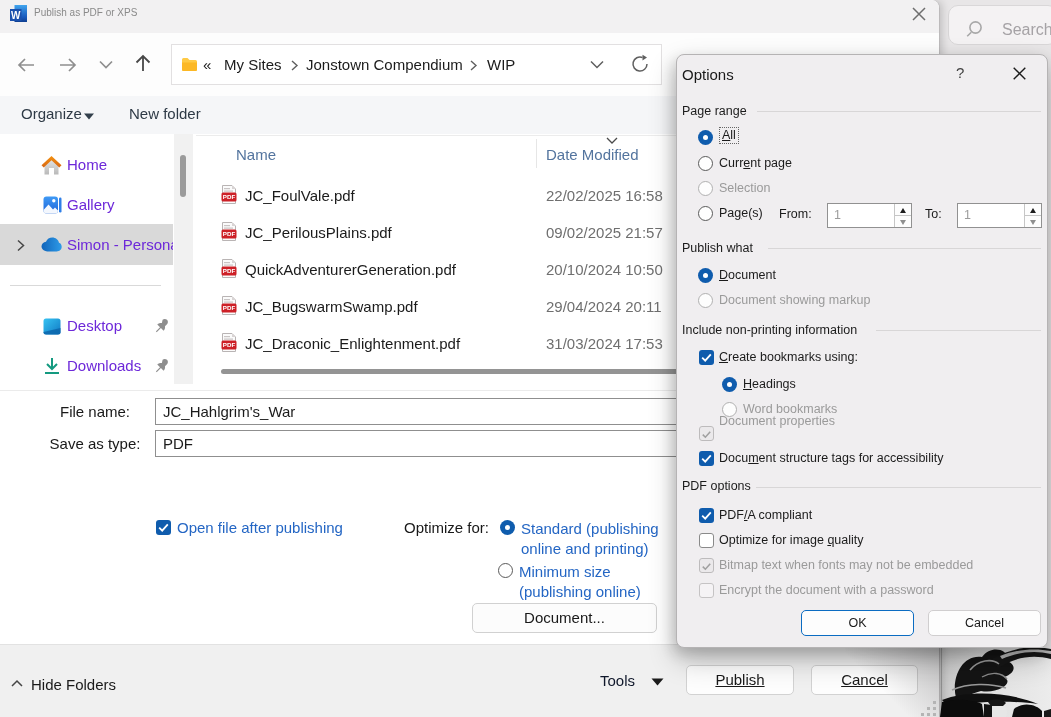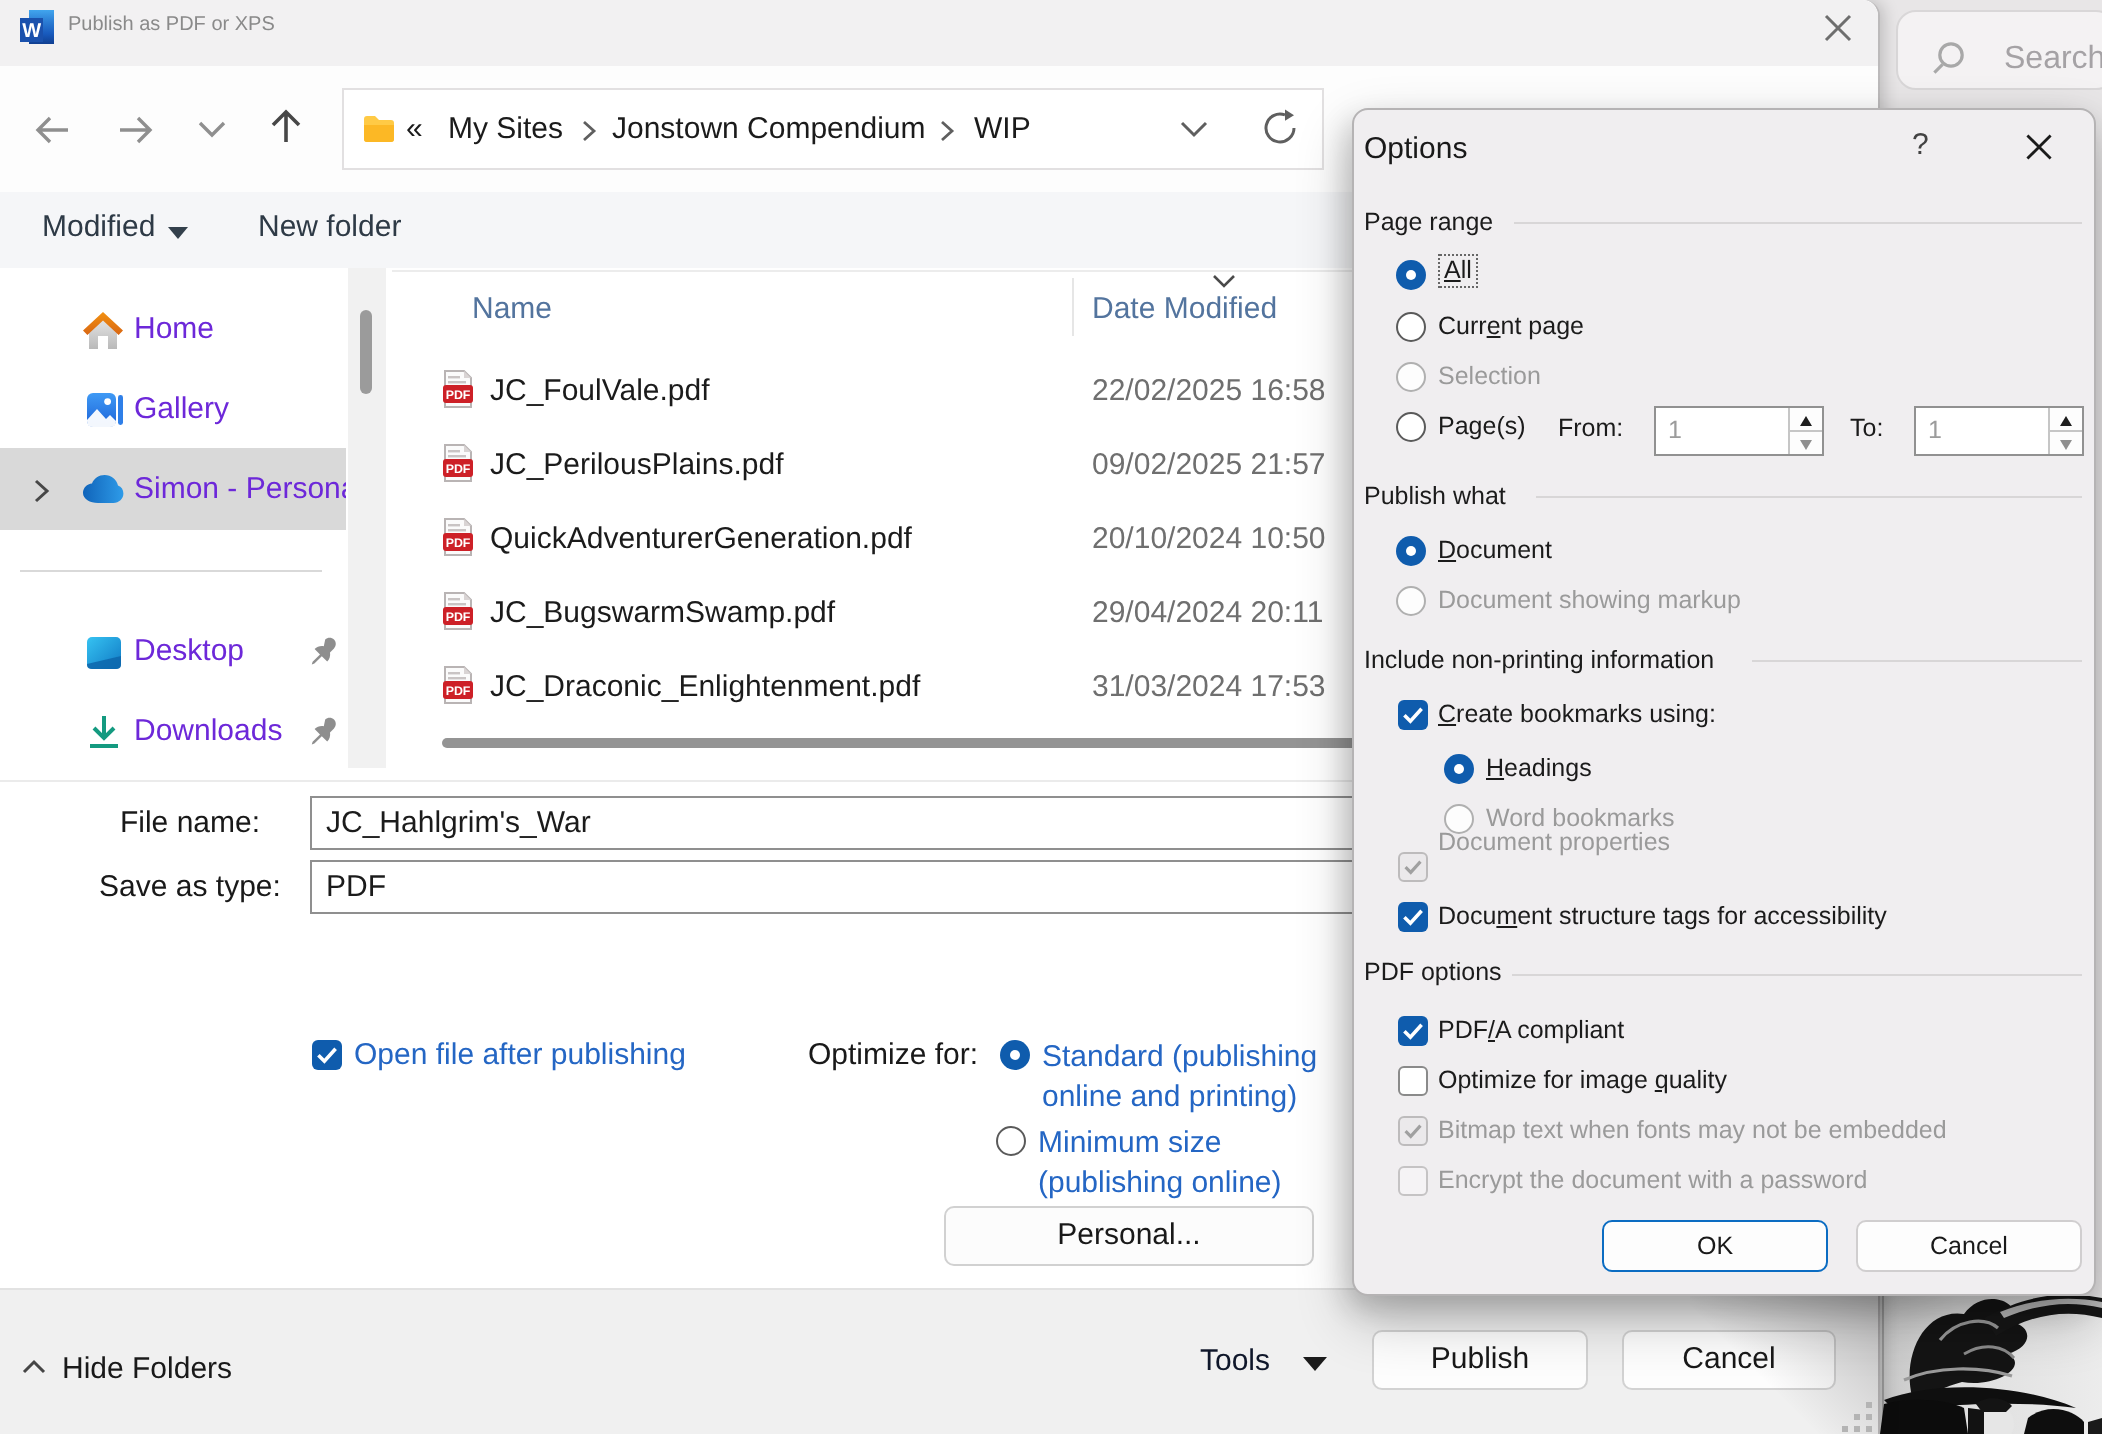--- a/index.html
+++ b/index.html
@@ -39,21 +39,21 @@
 
 
 .flabel { position:absolute; font-size:15px; color:#191919; text-align:center; width:110px; }
 .finput { position:absolute; left:155px; width:780px; height:27px; background:#fff; border:1px solid #8f8f8f; font-size:15px; color:#1b1b1b; }
 .finput span { position:absolute; left:7px; top:4px; }
 .bluetxt { color:#2466c4; }
 #optbtn { left:472px; top:603px; width:185px; height:30px; background:#fcfcfc; border:1px solid #d1d1d1; border-radius:5px; font-size:15px; color:#191919; text-align:center; line-height:28px; }
 
 
 #footer { left:0; top:644px; width:939px; height:73px; background:#f0f0f0; border-top:1px solid #e2e2e2; }
-.fbtn { position:absolute; background:#fdfdfd; border:1px solid #d2d2d2; border-radius:5px; font-size:15px; color:#191919; text-align:center; }
+.fbtn { position:absolute; background:#fdfdfd; border:1px solid #d2d2d2; border-radius:5px; font-size:15px; color:#191919; text-align:center;text-decoration:underline; }
 
 
 #optdlg { left:676px; top:54px; width:372px; height:594px; background:#f0eef0;
   border-radius:8px; border:1px solid #b5b3b4; box-shadow:-3px 6px 14px rgba(0,0,0,0.16), 0 12px 28px rgba(0,0,0,0.24); }
 .od { position:absolute; font-size:12.5px; color:#1b1b1b; white-space:nowrap; }
 .odgray { color:#9a9a9a; }
 .gline { position:absolute; height:1px; background:#d8d6d7; }
 .cb { position:absolute; width:15px; height:15px; border-radius:3px; }
 .cb-on { background:#0f5cad; }
 .cb-off { background:#fff; border:1px solid #8a8a8a; }
@@ -163,21 +163,21 @@
 <div class="crumb" style="left:487px;">WIP</div>
 <svg class="abs" style="left:590px;top:60px" width="14" height="9" viewBox="0 0 14 9">
   <path d="M1,1.5 L7,7.5 L13,1.5" stroke="#5f5f5f" stroke-width="1.5" fill="none"></path>
 </svg>
 <svg class="abs" style="left:630px;top:54px" width="20" height="20" viewBox="0 0 20 20">
   <path d="M17,10 A7,7 0 1 1 12.5,3.45" stroke="#5f5f5f" stroke-width="1.5" fill="none"></path>
   <path d="M12.5,0.8 L17,3.6 L12.5,6.4 Z" fill="#5f5f5f"></path>
 </svg>
 
 <div class="abs" id="toolbar"></div>
-<div class="tbtxt" style="left:21px; top:105px;">Modified</div>
+<div class="tbtxt" style="left:21px; top:105px;">Organize</div>
 <svg class="abs" style="left:84px;top:113px" width="10" height="7" viewBox="0 0 10 7">
     <path d="M0,0.5 L10,0.5 L5,6.5 Z" fill="#33404c"></path>
   </svg>
 <div class="tbtxt" style="left:129px; top:105px;text-align:center;">New folder</div>
 
 <div class="abs" id="selrow"></div>
 <div class="abs" id="sidesep"></div>
 <div class="abs" id="vtrack"></div>
 <div class="abs" id="vthumb"></div>
 
@@ -324,21 +324,21 @@
   <svg width="15" height="15" viewBox="0 0 15 15">
       <path d="M3.2,7.6 L6.2,10.6 L11.8,4.4" stroke="#fff" stroke-width="1.8" fill="none"></path>
     </svg>
 </div>
 <div class="abs bluetxt" style="left:177px;top:519px;font-size:15px;">Open file after publishing</div>
 <div class="abs" style="left:404px;top:519px;font-size:15px;color:#191919;">Optimize for:</div>
 <div class="rad rad-on" style="left:500px;top:520px;"></div>
 <div class="abs bluetxt" style="left:521px;top:519px;font-size:15px;line-height:19.5px;">Standard (publishing<br>online and printing)</div>
 <div class="rad rad-off" style="left:498px;top:563px;"></div>
 <div class="abs bluetxt" style="left:519px;top:562px;font-size:15px;line-height:19.5px;">Minimum size<br>(publishing online)</div>
-<div class="abs" id="optbtn">Personal...</div>
+<div class="abs" id="optbtn">Document...</div>
 
 <div class="abs" id="footer"></div>
 <svg class="abs" style="left:11px;top:679px" width="12" height="9" viewBox="0 0 12 9">
     <path d="M1,7 L6,2 L11,7" stroke="#454545" stroke-width="1.5" fill="none"></path>
   </svg>
 <div class="abs" style="left:31px;top:676px;font-size:15px;color:#191919;">Hide Folders</div>
 <div class="abs" style="left:600px;top:672px;font-size:15px;color:#0f172a;">Tools</div>
 <svg class="abs" style="left:651px;top:678px" width="13" height="8" viewBox="0 0 13 8">
     <path d="M0.5,0.5 L12.5,0.5 L6.5,7.5 Z" fill="#1b1b1b"></path>
   </svg>

